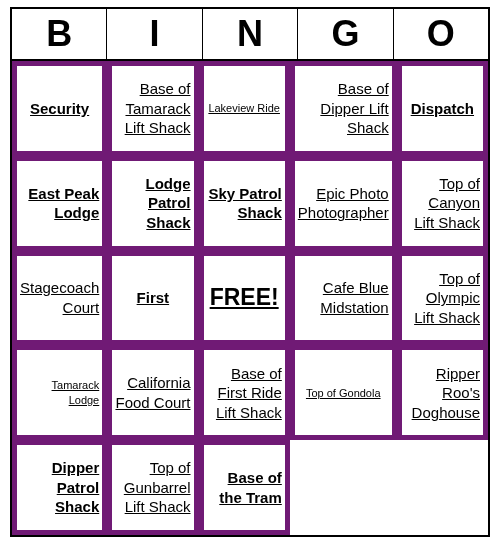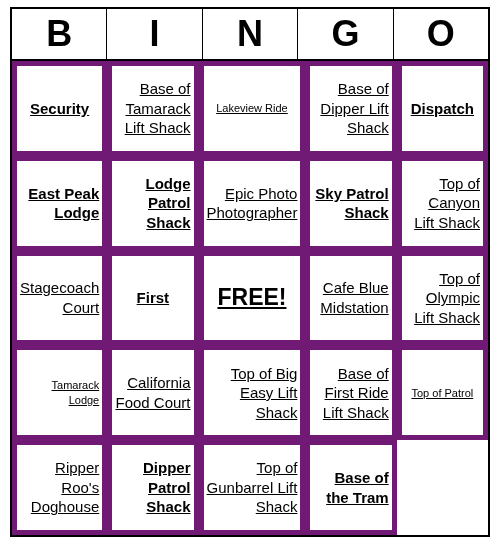--- a/index.html
+++ b/index.html
@@ -80,31 +80,30 @@
       <div class="bingo-letter">O</div>
     </div>
   <div class="bingo-grid">
   <div class="bingo-cell large-text">Security</div>
       <div class="bingo-cell small-text">Base of Tamarack Lift Shack</div>
       <div class="bingo-cell">Lakeview Ride</div>
       <div class="bingo-cell small-text">Base of Dipper Lift Shack</div>
       <div class="bingo-cell large-text">Dispatch</div>
       <div class="bingo-cell large-text">East Peak Lodge</div>
       <div class="bingo-cell large-text">Lodge Patrol Shack</div>
+      <div class="bingo-cell large-text">Sky Patrol Shack</div>
       <div class="bingo-cell small-text">Epic Photo Photographer</div>
-      <div class="bingo-cell large-text">Sky Patrol Shack</div>
       <div class="bingo-cell small-text">Top of Canyon Lift Shack</div>
       <div class="bingo-cell small-text">Stagecoach Court</div>
       <div class="bingo-cell large-text">First</div>
       <div class="bingo-cell free">FREE!</div>
       <div class="bingo-cell small-text">Cafe Blue Midstation</div>
       <div class="bingo-cell small-text">Top of Olympic Lift Shack</div>
       <div class="bingo-cell">Tamarack Lodge</div>
       <div class="bingo-cell small-text">California Food Court</div>
-      <div class="bingo-cell small-text">Top of Big Easy Lift Shack</div>
       <div class="bingo-cell small-text">Base of First Ride Lift Shack</div>
-      <div class="bingo-cell">Top of Patrol</div>
+      <div class="bingo-cell">Top of Gondola</div>
       <div class="bingo-cell small-text">Ripper Roo's Doghouse</div>
       <div class="bingo-cell large-text">Dipper Patrol Shack</div>
       <div class="bingo-cell small-text">Top of Gunbarrel Lift Shack</div>
       <div class="bingo-cell large-text">Base of the Tram</div>
     </div>
 </div>
 
 </body></html>

